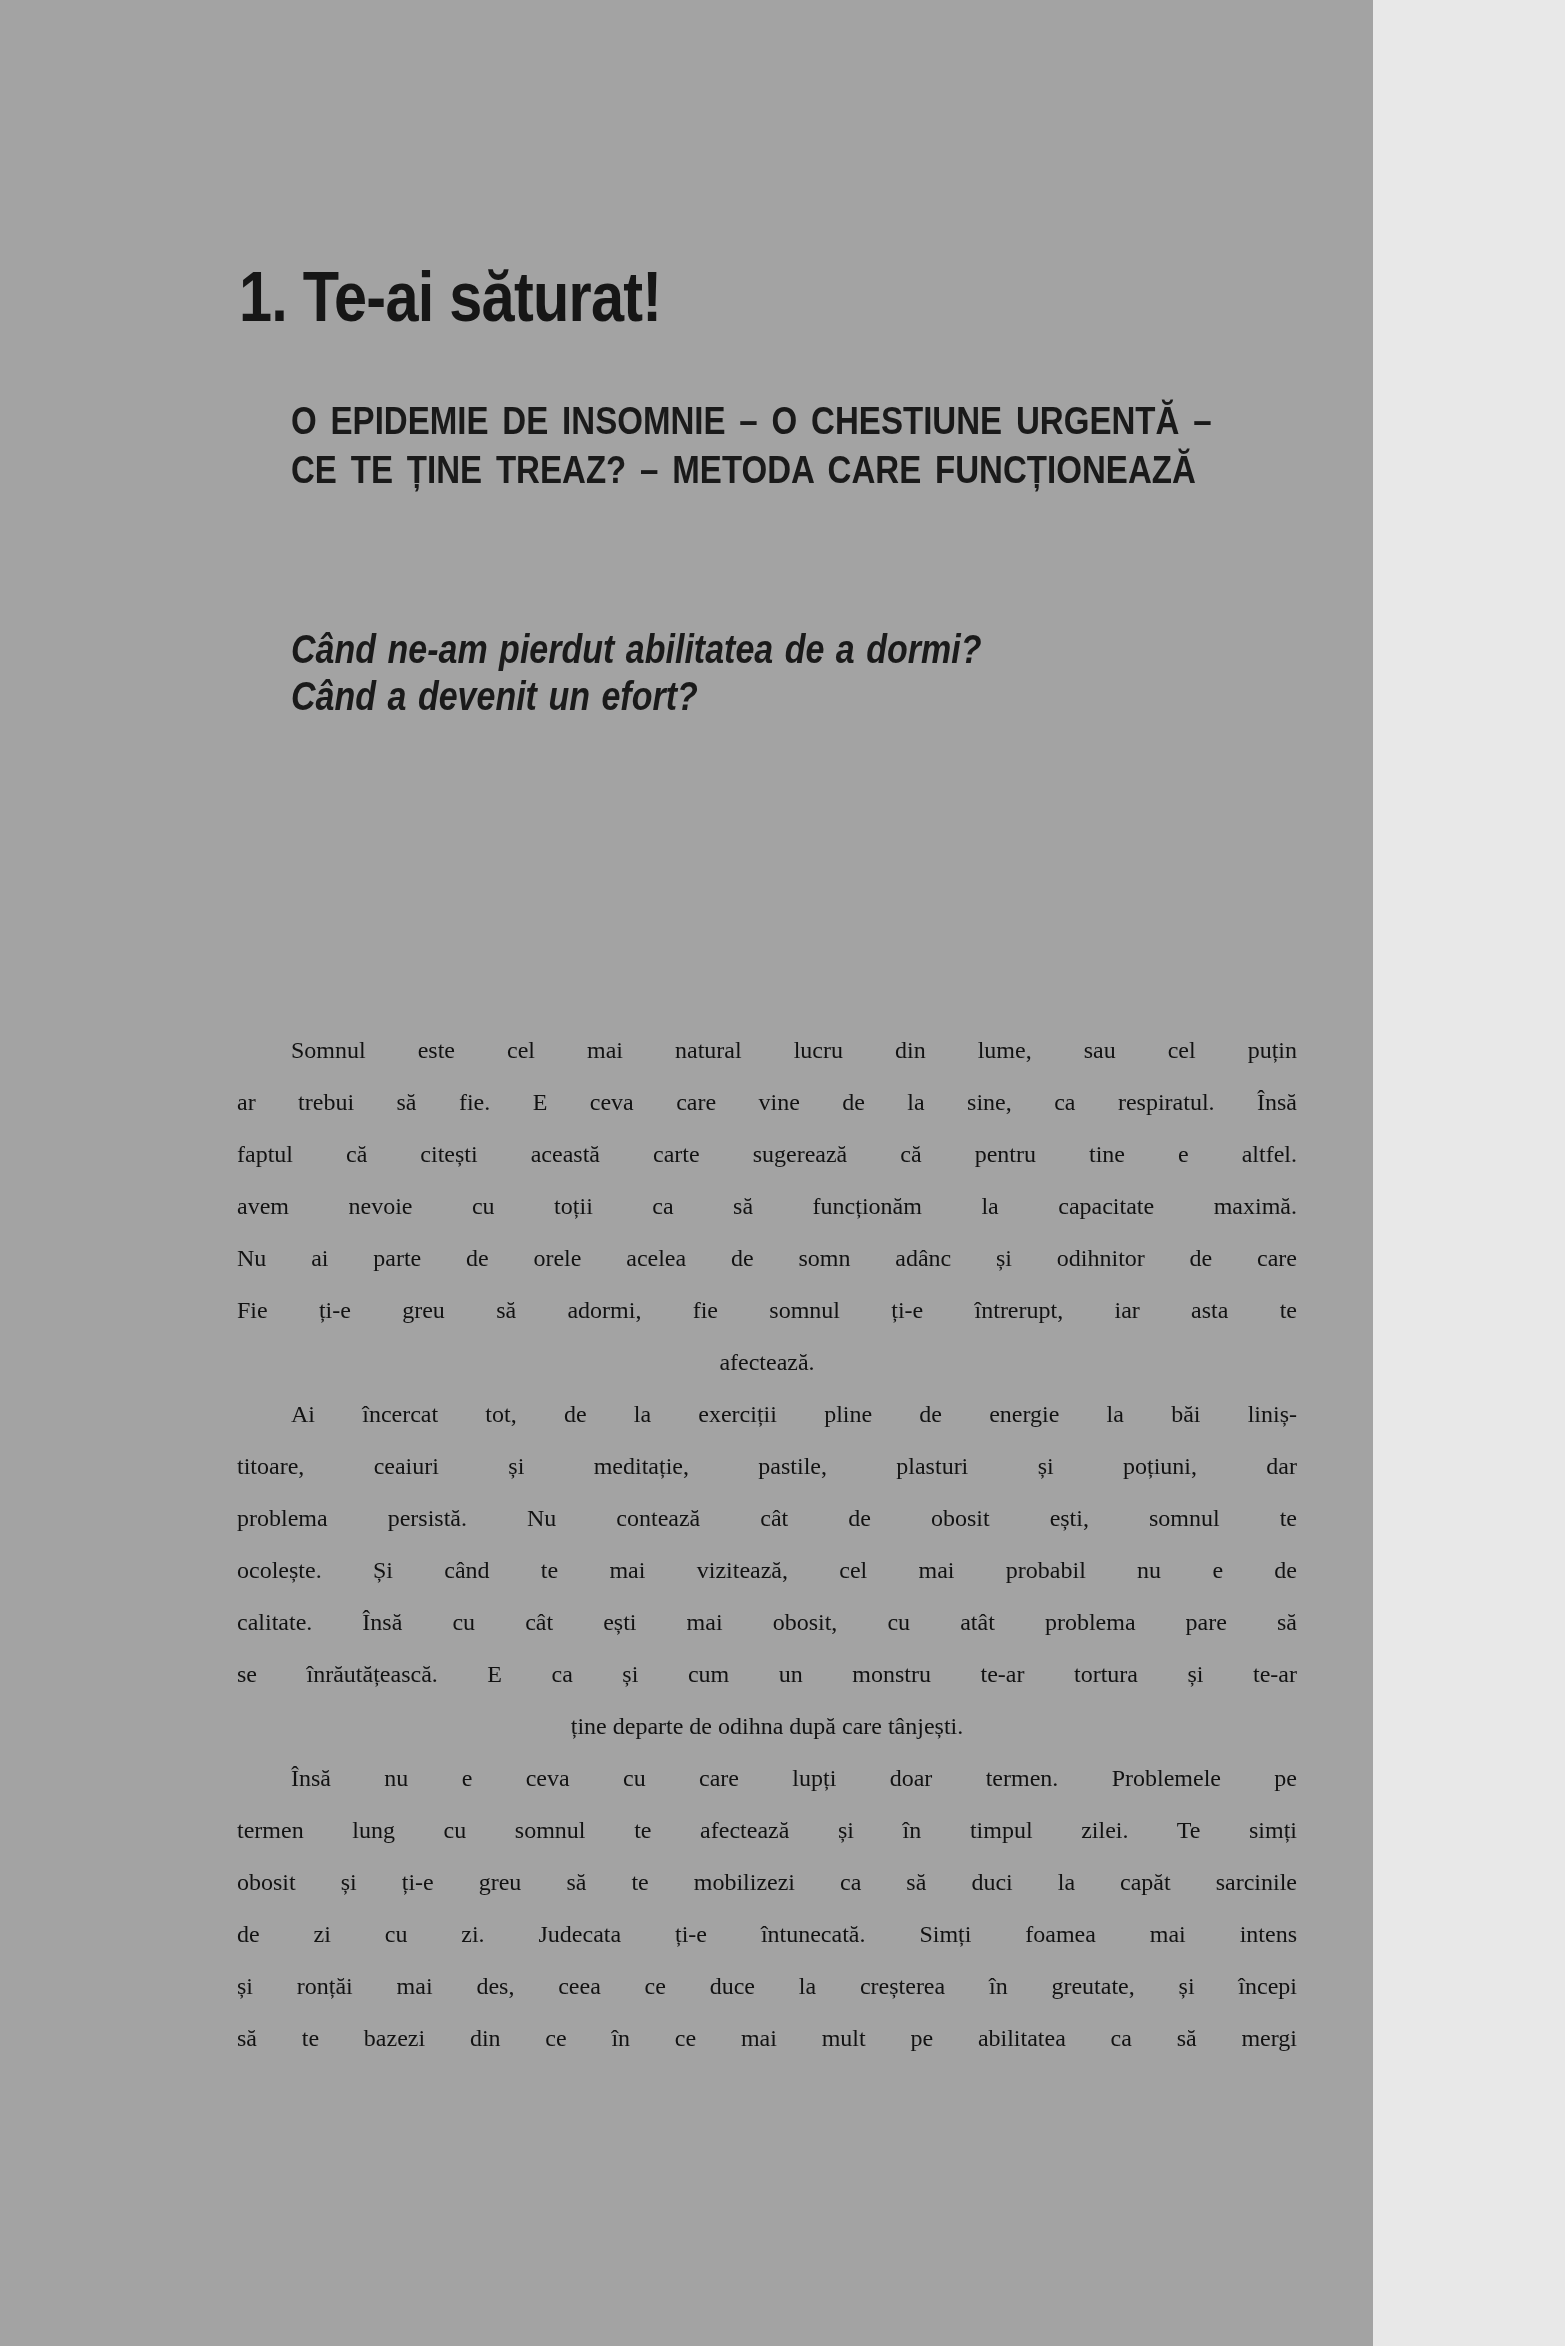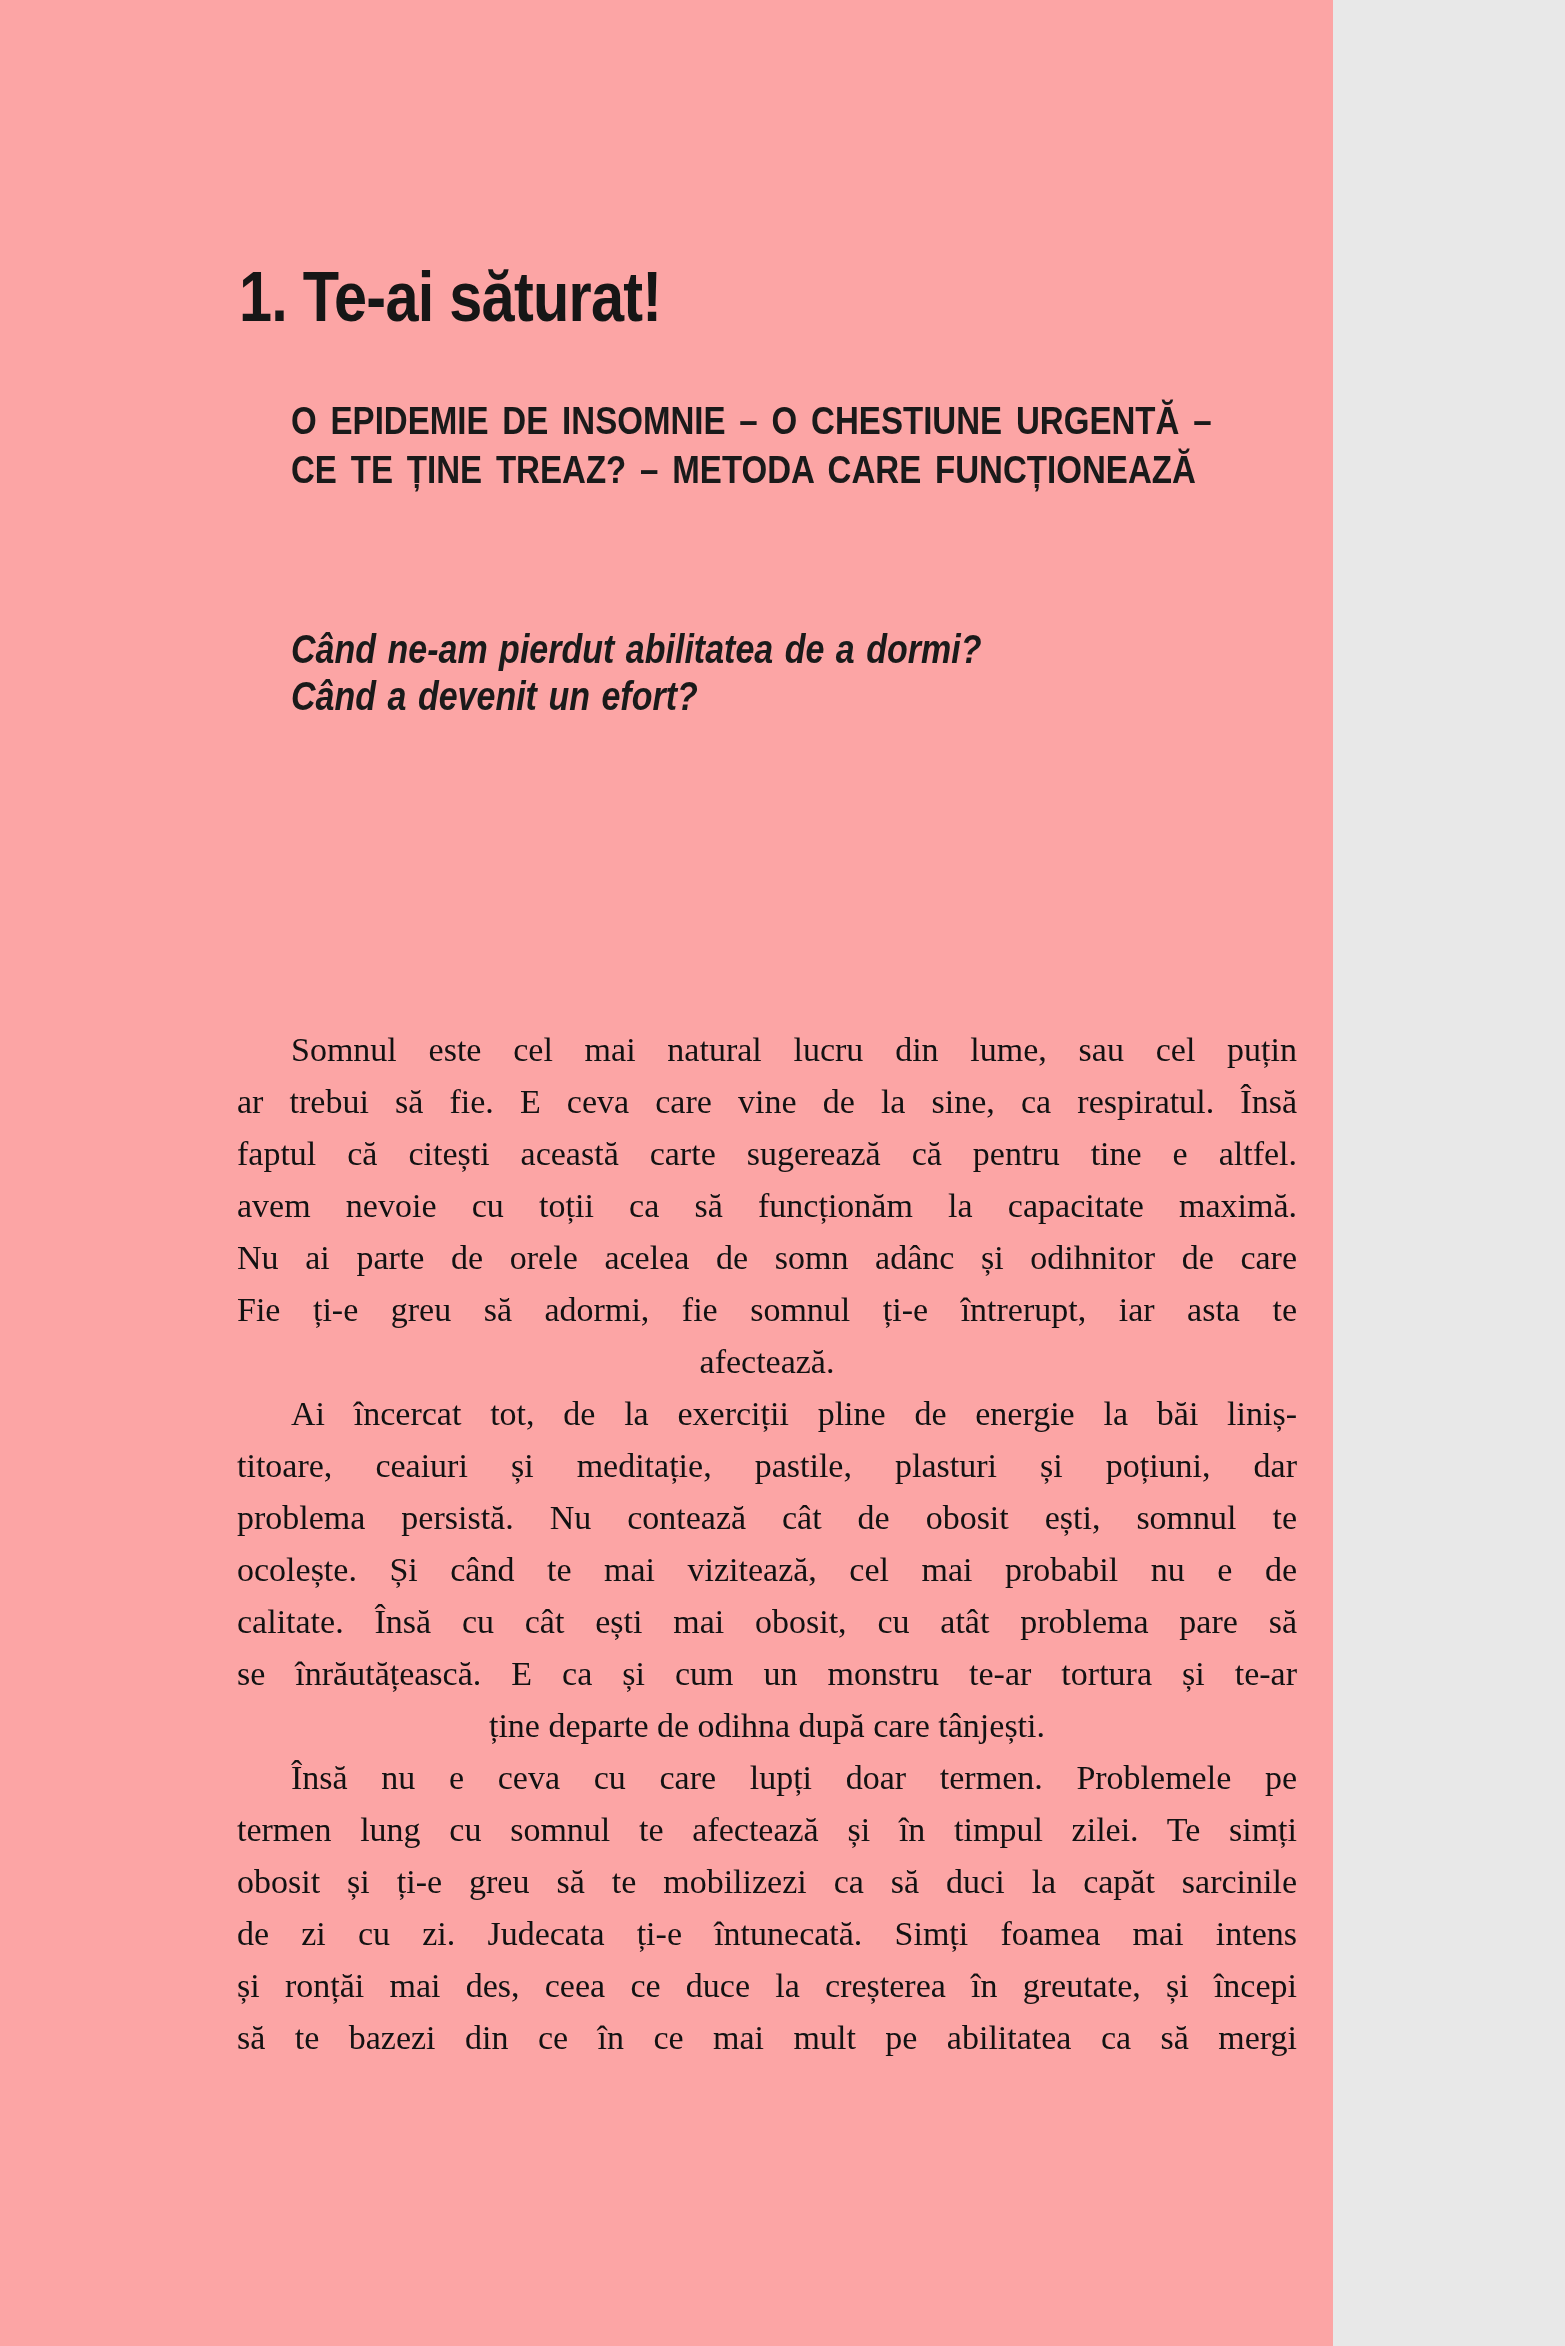--- a/index.html
+++ b/index.html
@@ -4,23 +4,24 @@
 <style>
   html, body {
     margin: 0;
     padding: 0;
     background: #e8e8e8;
   }
   .page {
     position: relative;
     width: 1333px;
     height: 2347px;
-    background: #fca5a5;
+    background: #a3a3a3;
     overflow: hidden;
     font-kerning: normal;
+    padding-left: 40px;
   }
   .chapter-title {
     position: absolute;
     left: 239px;
     top: 262px;
     margin: 0;
     font-family: "Liberation Sans", sans-serif;
     font-weight: bold;
     font-size: 70px;
     line-height: 70px;
@@ -59,21 +60,21 @@
     white-space: nowrap;
     transform: scaleX(0.85);
     transform-origin: 0 0;
   }
   .body-text {
     position: absolute;
     left: 237px;
     top: 1024px;
     width: 1060px;
     font-family: "Liberation Serif", serif;
-    font-size: 34px;
+    font-size: 24px;
     line-height: 52px;
     color: #121212;
   }
   .para {
     margin: 0;
   }
   .para .line {
     text-align: justify;
     text-align-last: justify;
     text-justify: inter-word;

